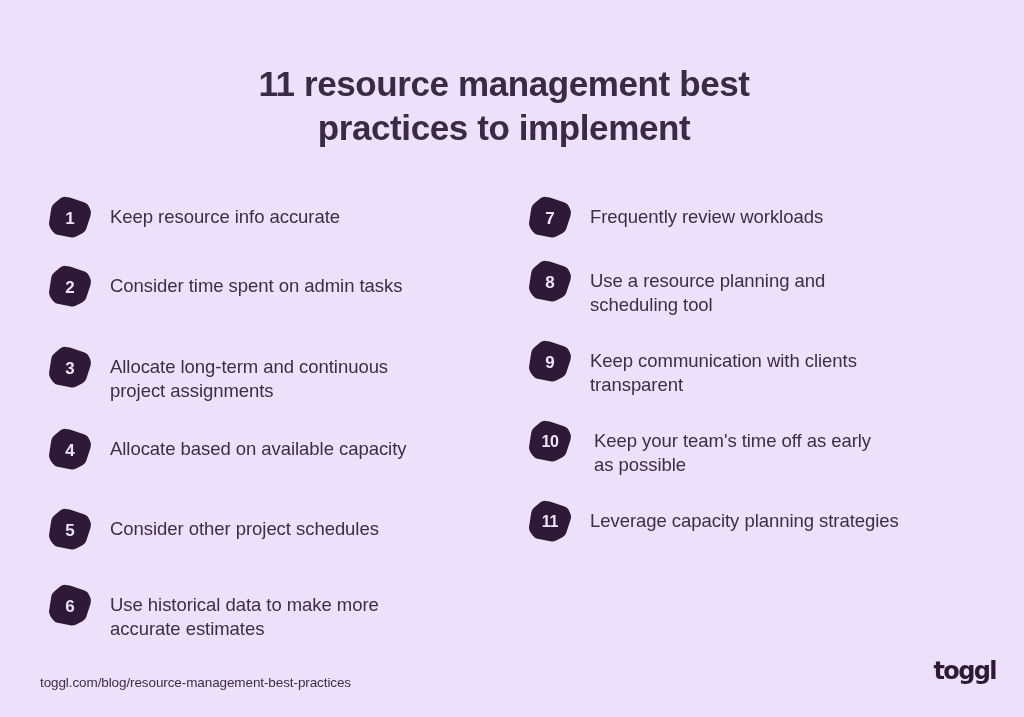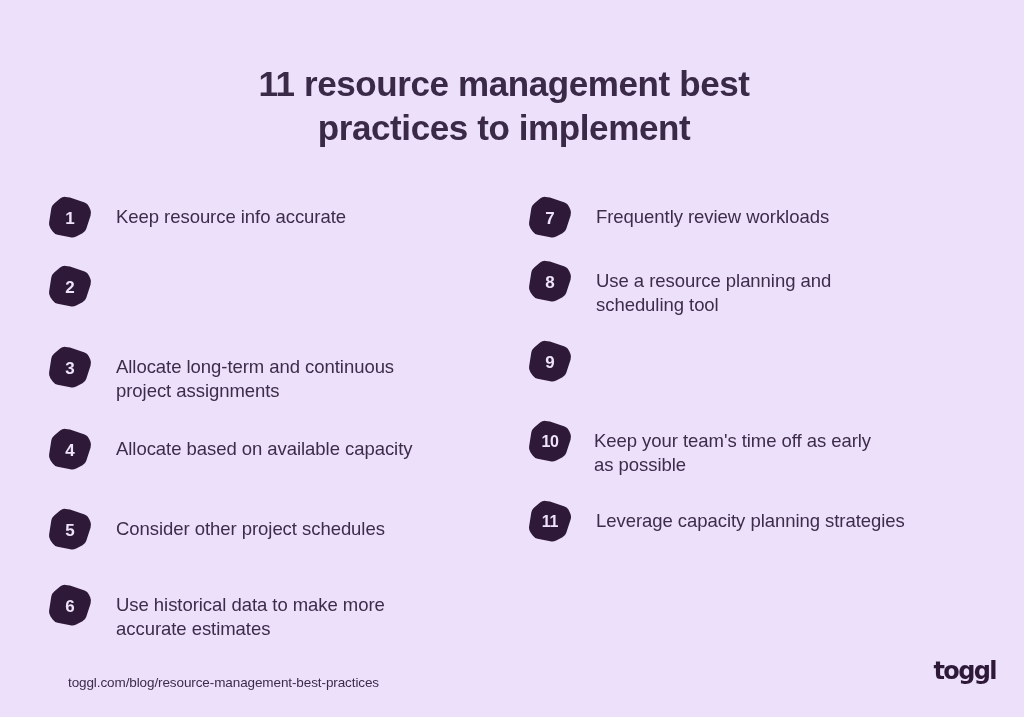--- a/index.html
+++ b/index.html
@@ -68,41 +68,40 @@
     font-size:17px;
     font-weight:700;
     letter-spacing:0.2px;
     line-height:1;
     transform:translateY(-0.5px);
   }
   .badge-num.two-digit { font-size:16px; letter-spacing:-0.3px; }
 
   
   .item-text {
-    margin-left:24px;
+    margin-left:18px;
     padding-top:9px;
     font-size:18.5px;
     font-weight:400;
     line-height:1.32;
     color:#3D2C4A;
     letter-spacing:-0.05px;
     white-space:pre-line;
   }
   .item-text.indent { margin-left:22px; }
 
   
   .footer-url {
     position:absolute;
     left:40px;
     top:675px;
     font-size:13.5px;
     font-weight:400;
     color:#3D2C4A;
     letter-spacing:-0.1px;
-    margin-left:28px;
   }
 
   .logo {
     position:absolute;
     right:28px;
     top:659px;
     font-size:24px;
     font-weight:900;
     color:#2E1A38;
     letter-spacing:-1.6px;
@@ -127,20 +126,21 @@
     <span class="item-text">Keep resource info accurate</span>
   </div>
 
   <div class="item" style="top:69px;">
     <span class="badge">
       <svg viewBox="0 0 44 44" aria-hidden="true">
           <path d="M22.0 1.6 L36.6 6.6 Q39.6 7.6 40.9 10.5 L42.3 13.6 Q43.6 16.5 42.6 19.5 L38.3 32.8 Q37.3 35.8 34.5 37.2 L28.2 40.4 Q25.4 41.8 22.3 41.2 L9.6 38.7 Q6.5 38.1 4.7 35.5 L2.4 32.2 Q0.6 29.6 1.1 26.5 L3.3 12.6 Q3.8 9.5 6.2 7.5 L12.1 2.6 Q14.5 0.6 17.6 0.9 Z" fill="#2E1A38"></path>
         </svg>
       <span class="badge-num">2</span>
     </span>
+    <span class="item-text">Consider time spent on admin tasks</span>
   </div>
 
   <div class="item" style="top:150px;">
     <span class="badge">
       <svg viewBox="0 0 44 44" aria-hidden="true">
           <path d="M22.0 1.6 L36.6 6.6 Q39.6 7.6 40.9 10.5 L42.3 13.6 Q43.6 16.5 42.6 19.5 L38.3 32.8 Q37.3 35.8 34.5 37.2 L28.2 40.4 Q25.4 41.8 22.3 41.2 L9.6 38.7 Q6.5 38.1 4.7 35.5 L2.4 32.2 Q0.6 29.6 1.1 26.5 L3.3 12.6 Q3.8 9.5 6.2 7.5 L12.1 2.6 Q14.5 0.6 17.6 0.9 Z" fill="#2E1A38"></path>
         </svg>
       <span class="badge-num">3</span>
     </span>
     <span class="item-text">Allocate long-term and continuous
@@ -203,20 +203,22 @@
 scheduling tool</span>
   </div>
 
   <div class="item" style="top:144px;">
     <span class="badge">
       <svg viewBox="0 0 44 44" aria-hidden="true">
           <path d="M22.0 1.6 L36.6 6.6 Q39.6 7.6 40.9 10.5 L42.3 13.6 Q43.6 16.5 42.6 19.5 L38.3 32.8 Q37.3 35.8 34.5 37.2 L28.2 40.4 Q25.4 41.8 22.3 41.2 L9.6 38.7 Q6.5 38.1 4.7 35.5 L2.4 32.2 Q0.6 29.6 1.1 26.5 L3.3 12.6 Q3.8 9.5 6.2 7.5 L12.1 2.6 Q14.5 0.6 17.6 0.9 Z" fill="#2E1A38"></path>
         </svg>
       <span class="badge-num">9</span>
     </span>
+    <span class="item-text">Keep communication with clients
+transparent</span>
   </div>
 
   <div class="item" style="top:224px;">
     <span class="badge">
       <svg viewBox="0 0 44 44" aria-hidden="true">
           <path d="M22.0 1.6 L36.6 6.6 Q39.6 7.6 40.9 10.5 L42.3 13.6 Q43.6 16.5 42.6 19.5 L38.3 32.8 Q37.3 35.8 34.5 37.2 L28.2 40.4 Q25.4 41.8 22.3 41.2 L9.6 38.7 Q6.5 38.1 4.7 35.5 L2.4 32.2 Q0.6 29.6 1.1 26.5 L3.3 12.6 Q3.8 9.5 6.2 7.5 L12.1 2.6 Q14.5 0.6 17.6 0.9 Z" fill="#2E1A38"></path>
         </svg>
       <span class="badge-num two-digit">10</span>
     </span>
     <span class="item-text indent">Keep your team's time off as early

